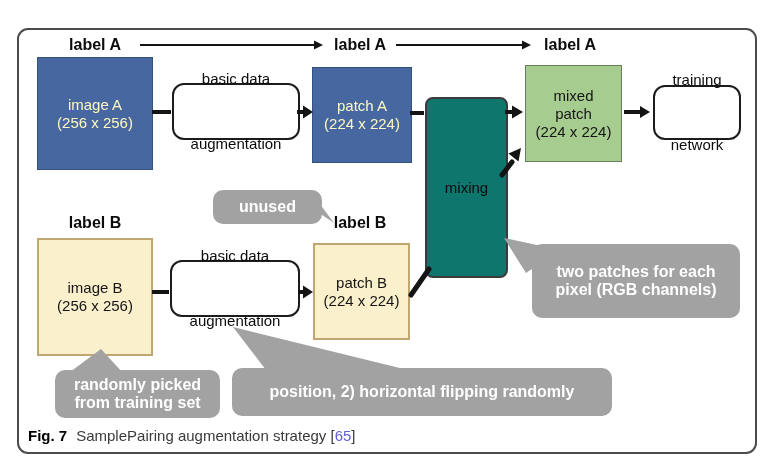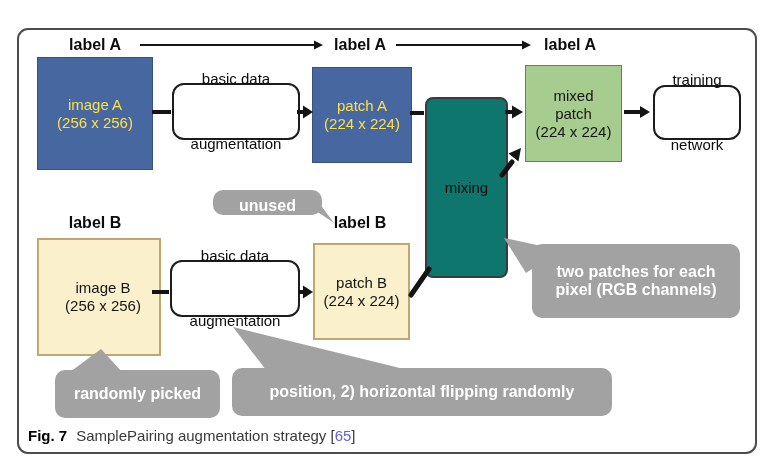--- a/index.html
+++ b/index.html
@@ -9,21 +9,21 @@
   }
   .fig-border{
     position:absolute;left:17px;top:28px;width:736px;height:422px;
     border:2px solid #4c4c4e;border-radius:11px;background:#fff;
   }
   .lbl{position:absolute;font-weight:bold;font-size:16px;text-align:center;color:#0c0c0c;}
   .box{
     position:absolute;display:flex;flex-direction:column;align-items:center;justify-content:center;
     text-align:center;font-size:15px;line-height:18px;
   }
-  .blue-box{background:var(--blue);border:1px solid var(--blue-border);color:#fde047;}
+  .blue-box{background:var(--blue);border:1px solid var(--blue-border);color:#fef9c3;}
   .cream-box{background:var(--cream);border:2px solid var(--cream-border);color:#151515;}
   .green-box{background:var(--green);border:1px solid var(--green-border);color:#151515;}
   .white-box{background:#fff;border:2px solid #1c1c1c;border-radius:12px;color:#0c0c0c;gap:47px;}
   .mixing-box{background:#0f766e;border:2px solid #3b3b3b;border-radius:8px;color:#0c0c0c;justify-content:center;}
   .bubble{
     position:absolute;background:var(--gray);color:#fff;font-weight:bold;border-radius:10px;
     display:flex;flex-direction:column;align-items:center;justify-content:center;
     text-align:center;font-size:16px;line-height:18px;
   }
   svg.connectors{position:absolute;left:0;top:0;pointer-events:none;}
@@ -67,21 +67,21 @@
   </div>
   <div class="box green-box" style="left:525px;top:65px;width:95px;height:95px;">
     <div>mixed</div>
     <div>patch</div>
     <div>(224 x 224)</div>
   </div>
   <div class="box white-box" style="left:653px;top:85px;width:84px;height:51px;">
     <div>training</div>
     <div>network</div>
   </div>
-  <div class="box cream-box" style="left:37px;top:238px;width:112px;height:114px;padding-left:8px;">
+  <div class="box cream-box" style="left:37px;top:238px;width:112px;height:114px;">
     <div>image B</div>
     <div>(256 x 256)</div>
   </div>
   <div class="box white-box" style="left:170px;top:260px;width:126px;height:53px;">
     <div>basic data</div>
     <div>augmentation</div>
   </div>
   <div class="box cream-box" style="left:313px;top:243px;width:93px;height:93px;">
     <div>patch B</div>
     <div>(224 x 224)</div>
@@ -108,25 +108,26 @@
     <line class="stroke w4" x1="298" y1="292" x2="303" y2="292"></line>
     <polygon class="head" points="303,285.5 313,292 303,298.5"></polygon>
     <line class="stroke w5" x1="411" y1="295" x2="429" y2="269"></line>
 
     <polygon class="tail" points="300,200 334,223 314,196"></polygon>
     <polygon class="tail" points="101,349 122,372 70,372"></polygon>
     <polygon class="tail" points="233,327 408,370 266,370"></polygon>
     <polygon class="tail" points="504,238 560,250 526,273"></polygon>
   </svg>
 
-  <div class="bubble" style="left:213px;top:190px;width:109px;height:25px;justify-content:flex-end;">
+  <div class="bubble" style="left:213px;top:190px;width:109px;height:34px;">
     <div>unused</div>
   </div>
   <div class="bubble" style="left:55px;top:370px;width:165px;height:48px;">
     <div>randomly picked</div>
+    <div>from training set</div>
   </div>
   <div class="bubble" style="left:232px;top:368px;width:380px;height:48px;">
     <div>position, 2) horizontal flipping randomly</div>
   </div>
   <div class="bubble" style="left:532px;top:244px;width:208px;height:74px;">
     <div>two patches for each</div>
     <div>pixel (RGB channels)</div>
   </div>
 
   <div class="caption">

